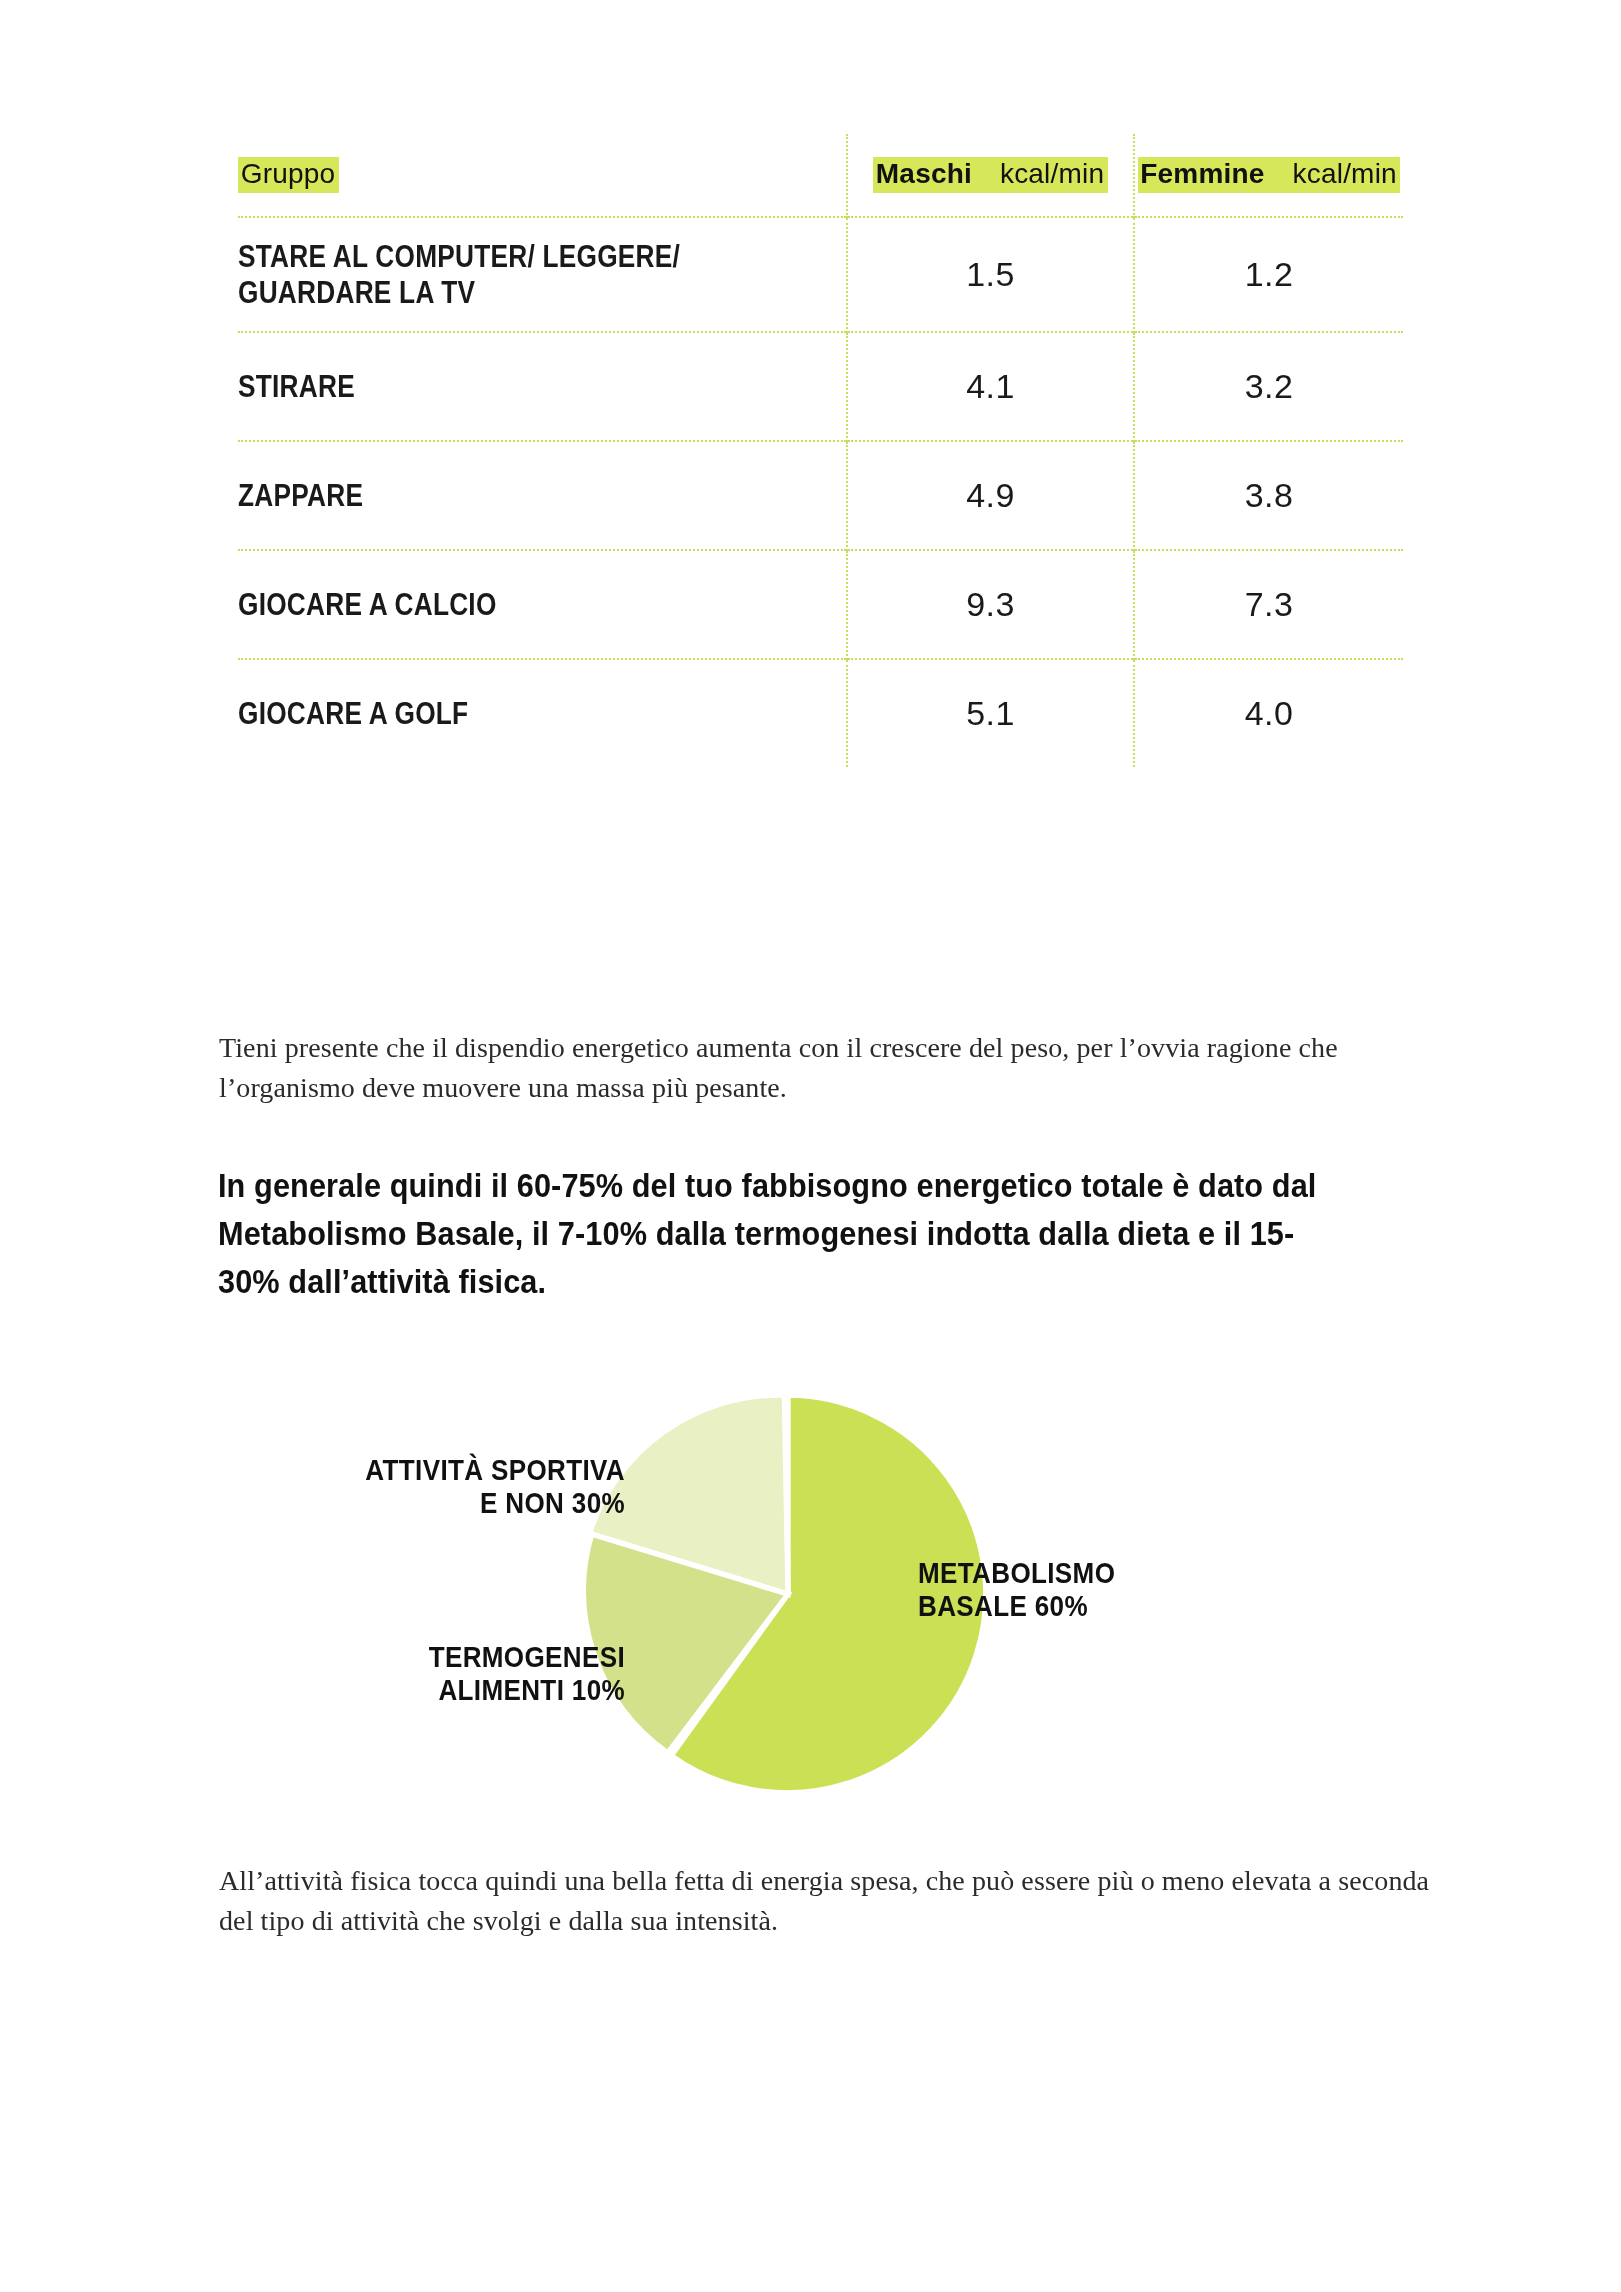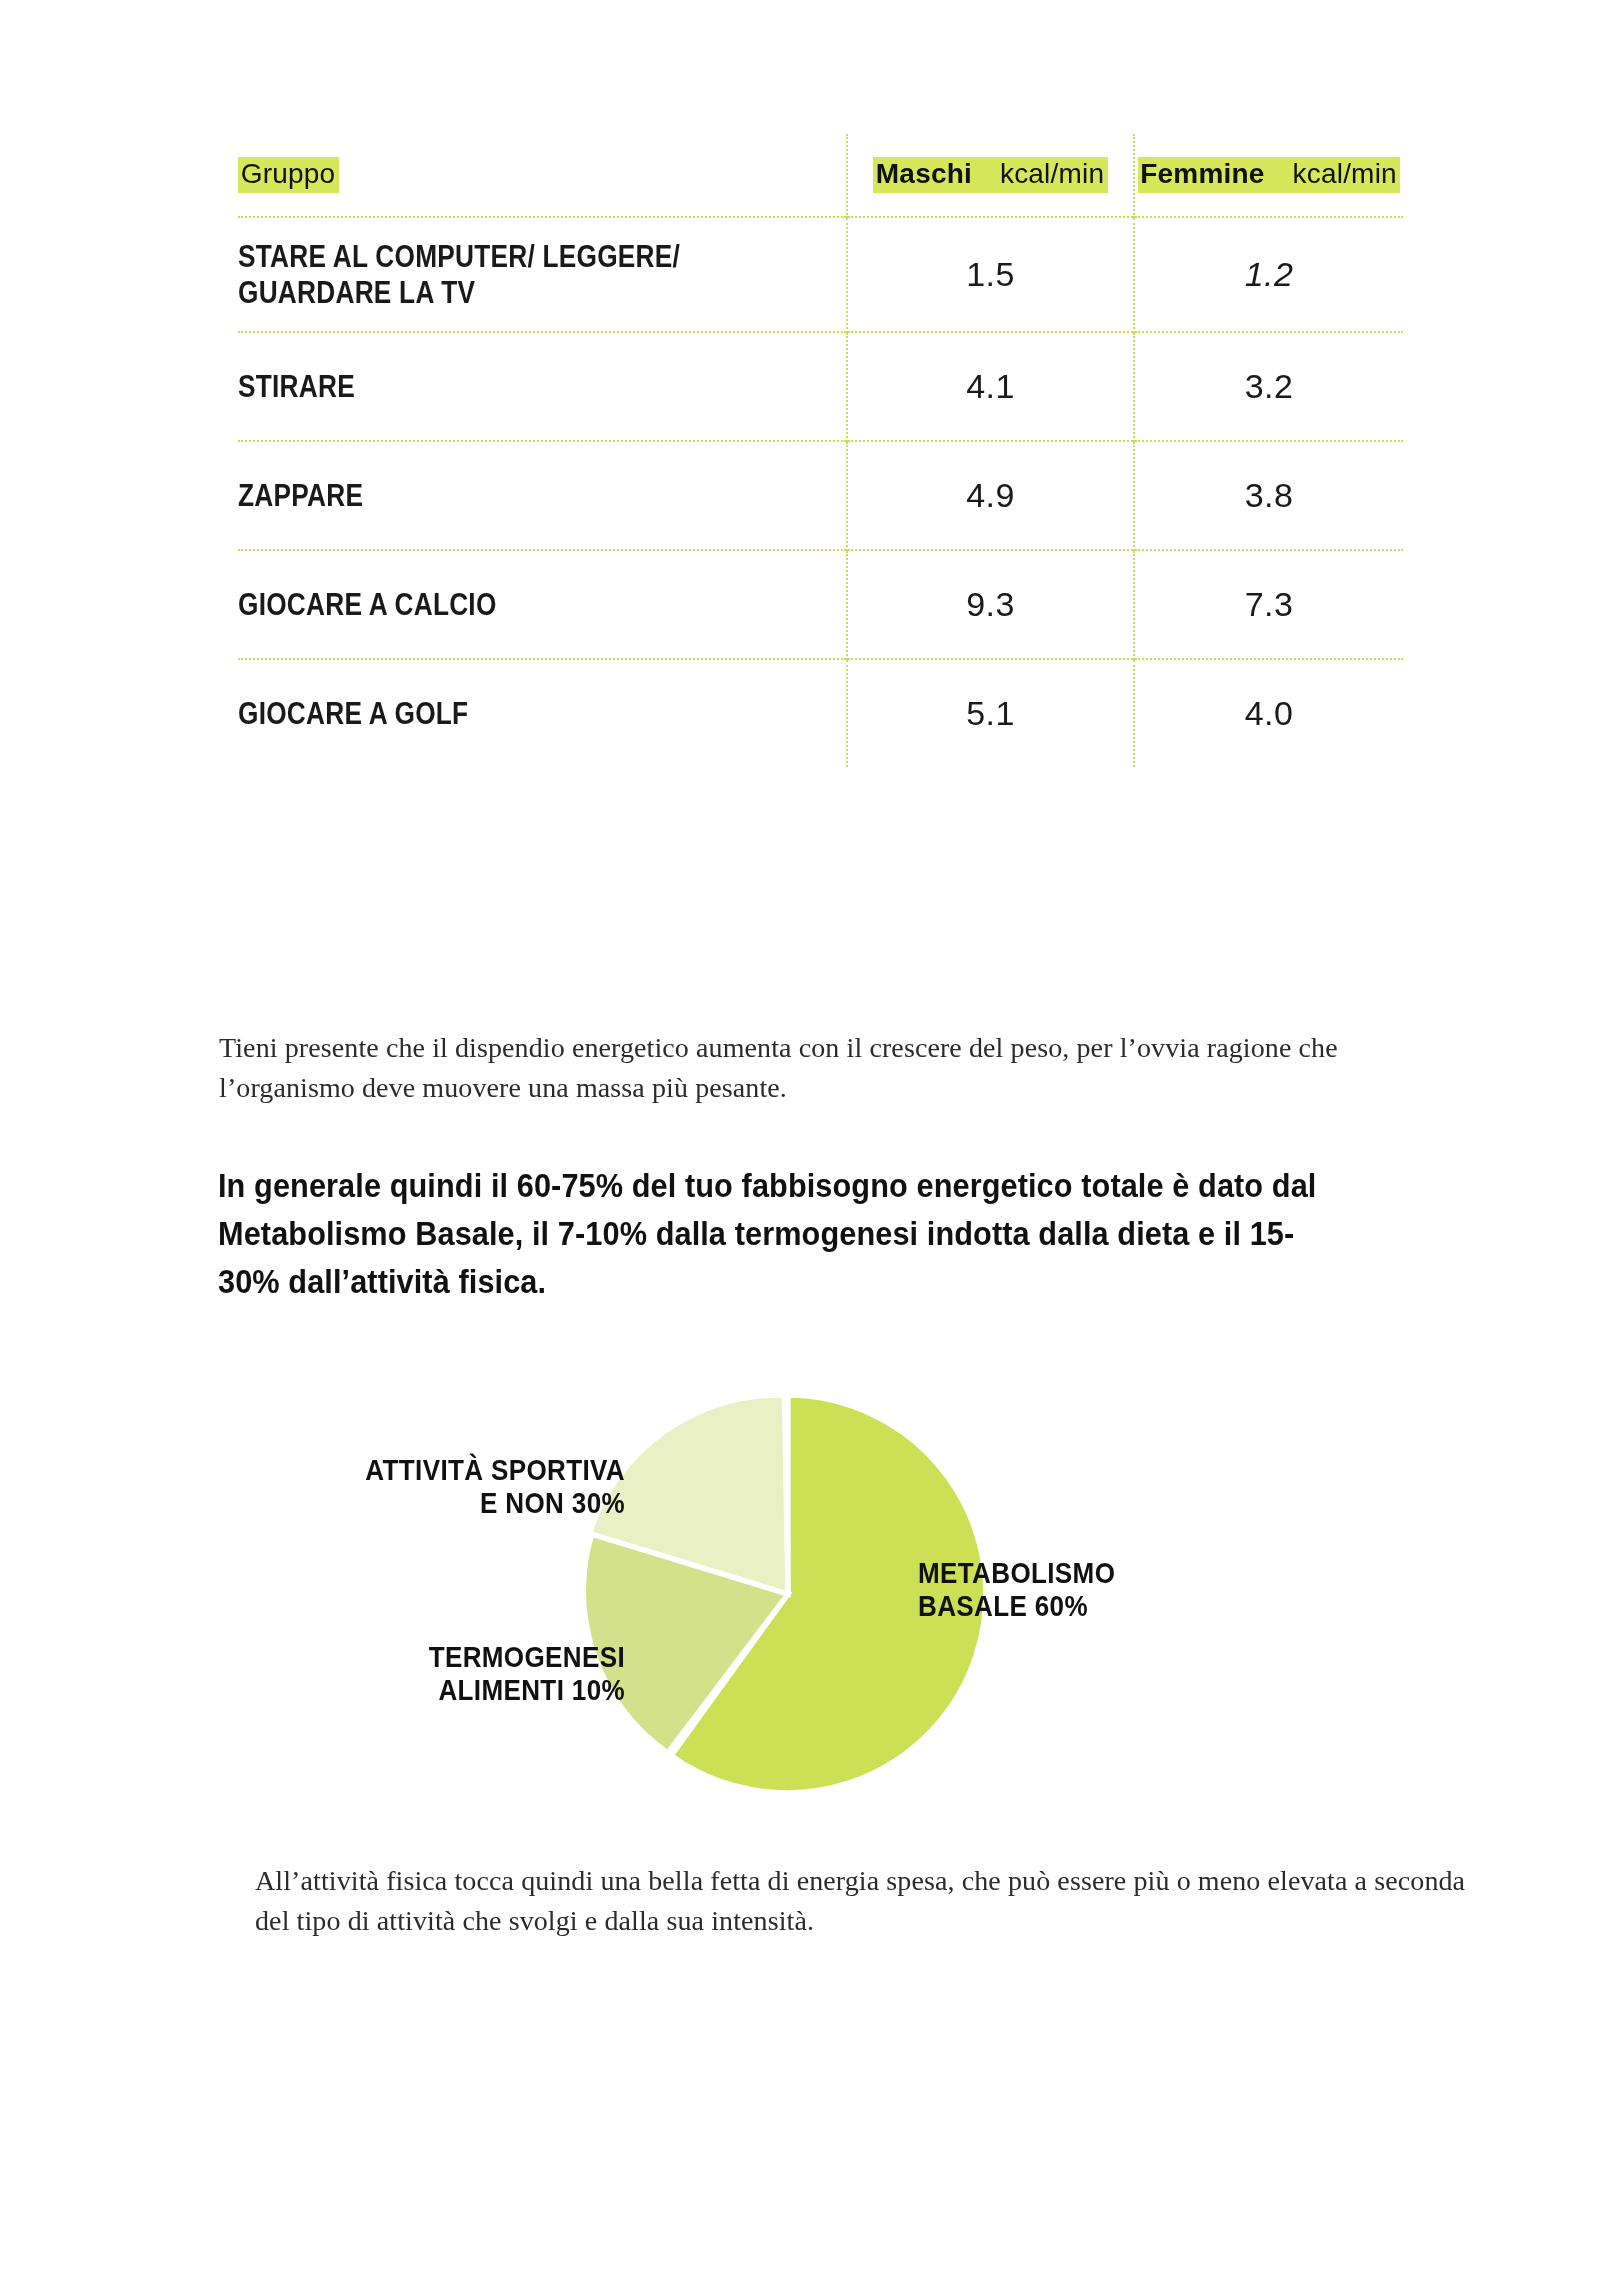--- a/index.html
+++ b/index.html
@@ -107,21 +107,21 @@
   .para-serif {
     position: absolute;
     font-family: "Liberation Serif", serif;
     font-size: 28px;
     line-height: 1.42;
     color: #2b2b2b;
     letter-spacing: 0.1px;
   }
 
   #para-1 { left: 219px; top: 1028px; width: 1182px; }
-  #para-2 { left: 219px; top: 1861px; width: 1218px; margin-left: 36px; }
+  #para-2 { left: 219px; top: 1861px; width: 1218px; }
 
   .para-bold {
     position: absolute;
     left: 218px;
     top: 1162px;
     width: 1205px;
     font-family: "Liberation Sans Narrow", "Liberation Sans", sans-serif;
     font-weight: bold;
     font-size: 33px;
     line-height: 1.46;
@@ -253,21 +253,21 @@
             <span class="hl" style="background: rgb(214, 232, 90);"><b>Femmine</b><span class="light"> kcal/min</span></span>
           </th>
         </tr>
       </thead>
       <tbody>
 
         <tr class="r-tall">
           <td class="cell-name row-sep" style="border-top-color: rgb(201, 221, 90);">STARE AL COMPUTER/ LEGGERE/
 GUARDARE LA TV</td>
           <td class="cell-num row-sep vline-l" style="border-top-color: rgb(201, 221, 90); border-left-color: rgb(201, 221, 90);">1.5</td>
-          <td class="cell-num row-sep vline-l" style="border-top-color: rgb(201, 221, 90); border-left-color: rgb(201, 221, 90); font-style: italic;">1.2</td>
+          <td class="cell-num row-sep vline-l" style="border-top-color: rgb(201, 221, 90); border-left-color: rgb(201, 221, 90);">1.2</td>
         </tr>
 
         <tr class="r-std">
           <td class="cell-name row-sep" style="border-top-color: rgb(201, 221, 90);">STIRARE</td>
           <td class="cell-num row-sep vline-l" style="border-top-color: rgb(201, 221, 90); border-left-color: rgb(201, 221, 90);">4.1</td>
           <td class="cell-num row-sep vline-l" style="border-top-color: rgb(201, 221, 90); border-left-color: rgb(201, 221, 90);">3.2</td>
         </tr>
 
         <tr class="r-std">
           <td class="cell-name row-sep" style="border-top-color: rgb(201, 221, 90);">ZAPPARE</td>

